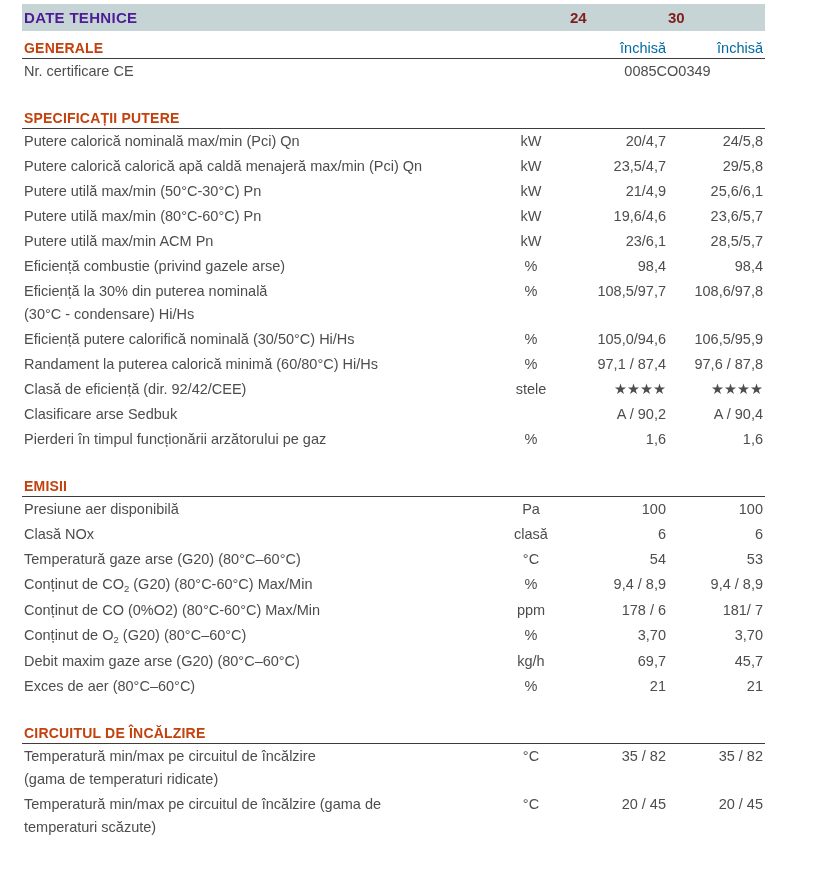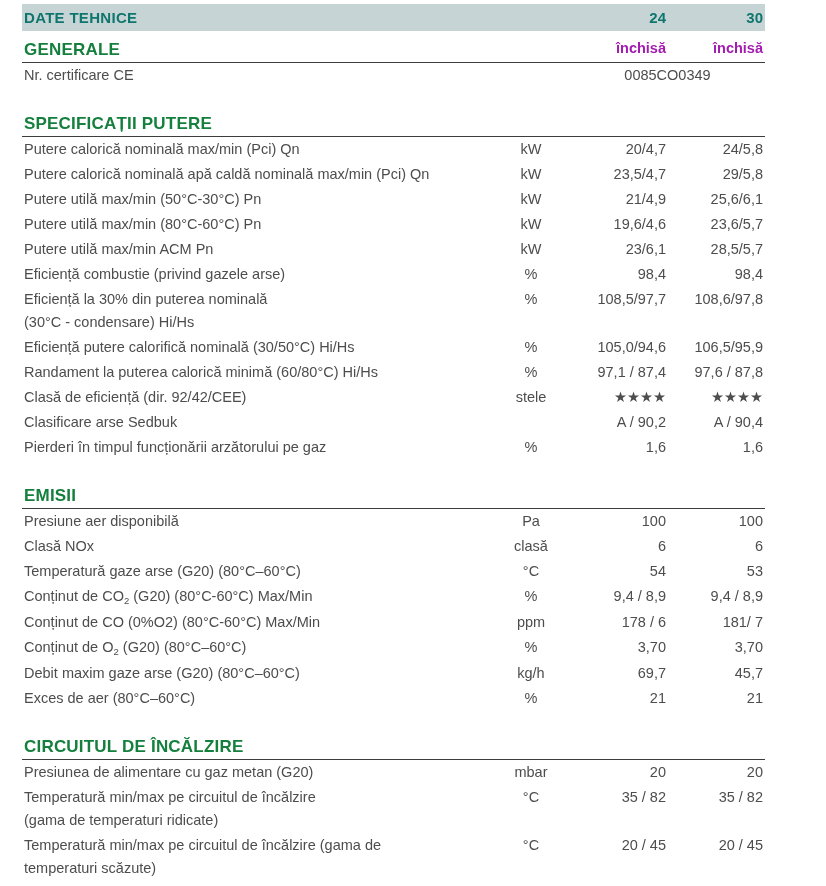--- a/index.html
+++ b/index.html
@@ -45,49 +45,48 @@
 
   
   .band td {
     background: #c7d4d6;
     height: 27px;
     vertical-align: middle;
   }
   .band .t-title {
     font-weight: bold;
     font-size: 15px;
-    color: #0f766e;
+    color: #4c1d95;
     letter-spacing: .3px;
     padding-left: 2px;
   }
   .band .t-num {
     font-weight: bold;
     font-size: 15px;
-    color: #0f766e;
-    text-align: right;
+    color: #7f1d1d;
     padding-right: 2px;
   }
 
   
   .sec td {
     border-bottom: 1.6px solid #3d3d3d;
     padding-top: 9px;
     padding-bottom: 2px;
   }
   .sec .s-label {
     font-weight: bold;
-    font-size: 17px;
-    color: #15803d;
+    font-size: 14px;
+    color: #c2410c;
     letter-spacing: .2px;
     padding-left: 2px;
   }
   .sec .s-val {
-    font-weight: bold;
+    font-weight: normal;
     font-size: 14.5px;
-    color: #a21caf;
+    color: #0369a1;
     text-align: right;
     padding-right: 2px;
   }
   .sec.gap td { padding-top: 26px; }
 
   
   .row td {
     font-size: 14.5px;
     line-height: 23px;
     color: #4d4d4d;
@@ -148,21 +147,21 @@
           <td class="s-val"></td>
           <td class="s-val"></td>
         </tr>
         <tr class="row">
           <td class="d-label">Putere calorică nominală max/min (Pci) Qn</td>
           <td class="d-unit">kW</td>
           <td class="d-v1">20/4,7</td>
           <td class="d-v2">24/5,8</td>
         </tr>
         <tr class="row">
-          <td class="d-label">Putere calorică nominală apă caldă nominală max/min (Pci) Qn</td>
+          <td class="d-label">Putere calorică calorică apă caldă menajeră max/min (Pci) Qn</td>
           <td class="d-unit">kW</td>
           <td class="d-v1">23,5/4,7</td>
           <td class="d-v2">29/5,8</td>
         </tr>
         <tr class="row">
           <td class="d-label">Putere utilă max/min (50°C-30°C) Pn</td>
           <td class="d-unit">kW</td>
           <td class="d-v1">21/4,9</td>
           <td class="d-v2">25,6/6,1</td>
         </tr>
@@ -274,26 +273,20 @@
           <td class="d-v1">21</td>
           <td class="d-v2">21</td>
         </tr>
         <tr class="sec gap">
           <td class="s-label">CIRCUITUL DE ÎNCĂLZIRE</td>
           <td class="s-val"></td>
           <td class="s-val"></td>
           <td class="s-val"></td>
         </tr>
         <tr class="row">
-          <td class="d-label">Presiunea de alimentare cu gaz metan (G20)</td>
-          <td class="d-unit">mbar</td>
-          <td class="d-v1">20</td>
-          <td class="d-v2">20</td>
-        </tr>
-        <tr class="row">
           <td class="d-label">Temperatură min/max pe circuitul de încălzire<br>(gama de temperaturi ridicate)</td>
           <td class="d-unit">°C</td>
           <td class="d-v1">35 / 82</td>
           <td class="d-v2">35 / 82</td>
         </tr>
         <tr class="row">
           <td class="d-label">Temperatură min/max pe circuitul de încălzire (gama de<br>temperaturi scăzute)</td>
           <td class="d-unit">°C</td>
           <td class="d-v1">20 / 45</td>
           <td class="d-v2">20 / 45</td>

